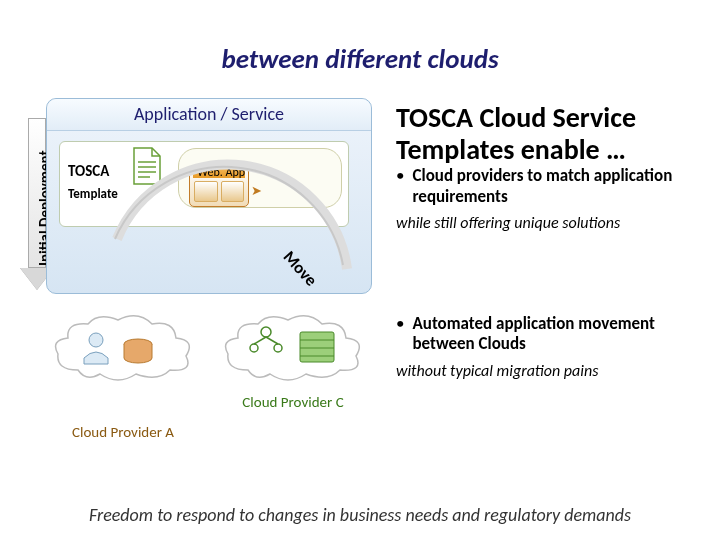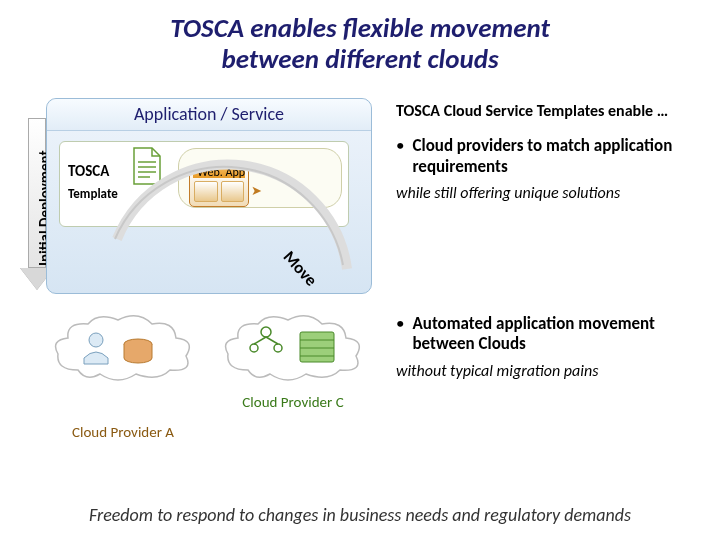--- a/index.html
+++ b/index.html
@@ -30,21 +30,21 @@
   .node-label { position: absolute; top: -1px; left: 3px; right: 3px; height: 11px; font-size: 12px; text-align: right; background: linear-gradient(#f5b85a,#e79a26); border-radius: 3px 3px 0 0; color: #000; line-height: 11px; }
   .node .inner { position: absolute; left: 4px; right: 4px; top: 13px; bottom: 4px; display: flex; gap: 3px; }
   .node .inner div { flex: 1; background: linear-gradient(#fff,#e9c88d); border: 1px solid #d9ad62; border-radius: 2px; }
   .arrow-connect { position: absolute; left: 72px; top: 34px; font-size: 13px; color: #c07a20; }
 
   
   .move-label { position: absolute; left: 280px; top: 258px; font-weight: 700; font-size: 17px; transform: rotate(48deg); }
 
   
   .right-col { position: absolute; left: 396px; top: 102px; width: 310px; }
-  .right-title { font-weight: 700; font-size: 16px; line-height: 1.15; margin-bottom: 16px; }
+  .right-title { font-weight: 700; font-size: 28px; line-height: 1.15; }
   .bullet { display: flex; gap: 8px; font-size: 17px; margin-bottom: 6px; line-height: 1.2; }
   .bullet .dot { flex: 0 0 auto; }
   .bullet .txt b { font-weight: 700; text-align: right; }
   .sub { font-size: 16px; font-style: italic; margin-bottom: 12px; line-height: 1.2; }
 
   .bullet2 { position: absolute; left: 396px; top: 314px; width: 310px; }
 
   
   .cloud-row { position: absolute; left: 48px; top: 310px; width: 322px; height: 130px; }
   .cloud-a { position: absolute; left: 0; top: 0; width: 150px; }
@@ -54,21 +54,21 @@
   .provider-a { color: #8a5a12; margin-top: 32px; }
   .provider-c { color: #3a7a1a; }
 
   .bottom-tag { position: absolute; left: 0; bottom: 14px; width: 720px; text-align: center; font-style: italic; font-size: 18px; color: #333; }
 </style>
 </head>
 <body>
 <div class="slide">
 
   <div class="title">
-    <span>TOSCA enables flexible movement</span><br>
+    <br>
     <span>between different clouds</span>
   </div>
 
   <div class="init-arrow">
     <div class="shaft"></div>
     <div class="head"></div>
     <div class="label">Initial Deployment</div>
   </div>
 
   <div class="app-panel">

